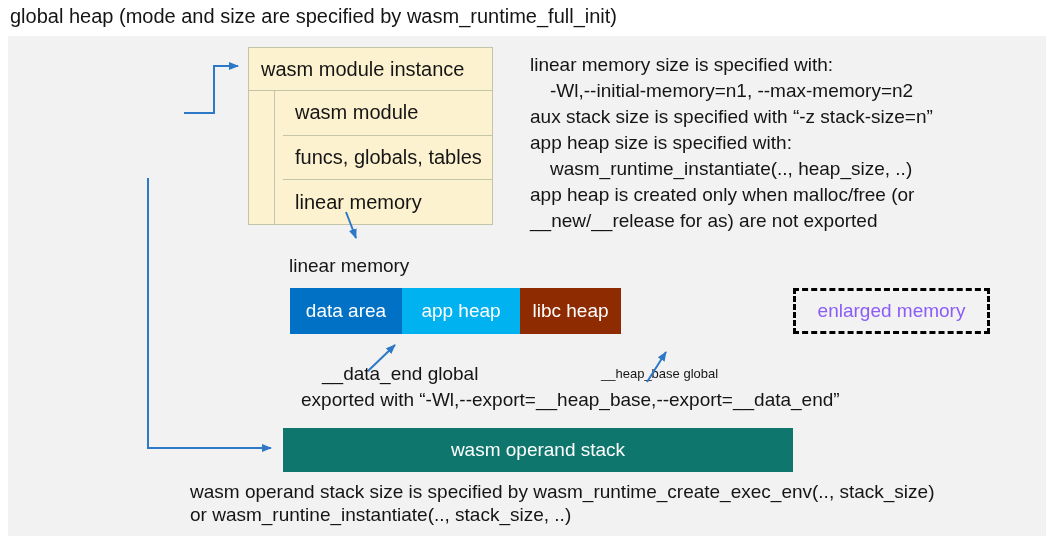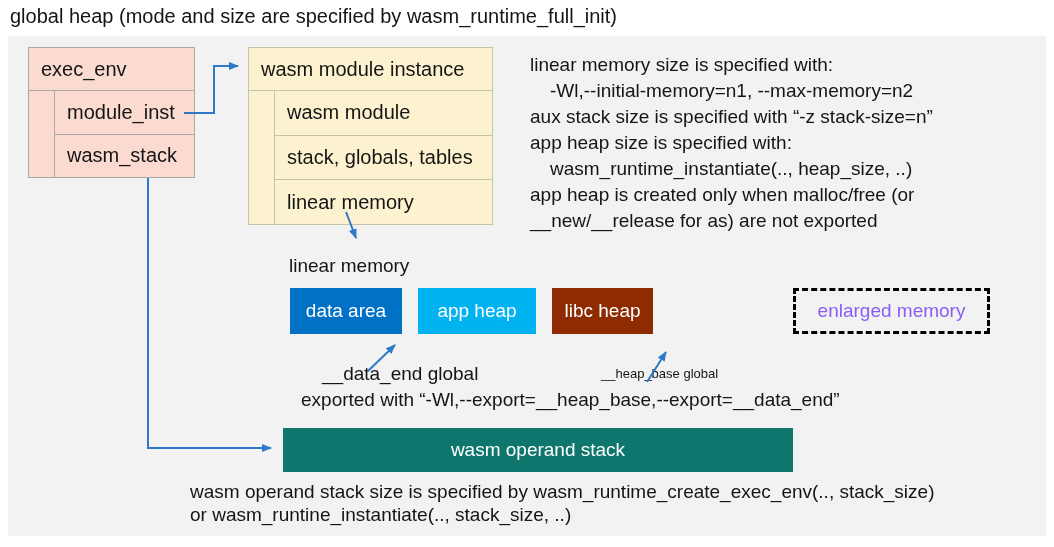--- a/index.html
+++ b/index.html
@@ -14,34 +14,34 @@
   
   .rec-box{display:flex;flex-direction:column;box-sizing:border-box;font-size:20px;}
   #exec-env-box{left:28px;top:47px;width:167px;height:131px;background:#fbdbd0;border:1px solid #a8a8a8;}
   #instance-box{left:248px;top:47px;width:245px;height:178px;background:#fdf2d0;border:1px solid #c4c4a8;}
   .rec-header{height:42px;display:flex;align-items:center;padding-left:12px;flex:none;}
   .rec-body{flex:1;display:flex;flex-direction:column;border-top:1px solid;}
   #exec-env-box .rec-body{border-color:#a8a8a8;}
   #instance-box .rec-body{border-color:#c4c4a8;}
   .rec-rows{flex:1;margin-left:25px;border-left:1px solid;display:flex;flex-direction:column;}
   #exec-env-box .rec-rows{border-color:#a8a8a8;}
-  #instance-box .rec-rows{border-color:#c4c4a8;}
+  #instance-box .rec-rows{border-color:#c4c4a8;padding-left:8px;}
   .rec-row{flex:1;display:flex;align-items:center;padding-left:12px;}
   .rec-row + .rec-row{border-top:1px solid;}
   #exec-env-box .rec-row + .rec-row{border-color:#a8a8a8;}
   #instance-box .rec-row + .rec-row{border-color:#c4c4a8;}
 
   
   #notes{left:530px;top:52px;font-size:19px;line-height:26px;}
   #notes .indent{padding-left:20px;}
   .note-line{white-space:nowrap;}
 
   
   #linear-memory-label{left:289px;top:255px;font-size:19px;}
-  #memory-bar{left:290px;top:288px;height:46px;display:flex;gap:16px;}
+  #memory-bar{left:290px;top:288px;height:46px;display:flex;}
   .mem-seg{height:46px;display:flex;align-items:center;justify-content:center;
     color:#ffffff;font-size:19px;white-space:nowrap;box-sizing:border-box;}
   #enlarged-box{left:793px;top:288px;width:197px;height:46px;box-sizing:border-box;
     border:3px dashed #000;display:flex;align-items:center;justify-content:center;
     font-size:19px;white-space:nowrap;}
 
   
   #data-end-label{left:322px;top:363px;font-size:19px;white-space:nowrap;}
   #heap-base-label{left:601px;top:366px;font-size:13px;white-space:nowrap;}
   #exported-label{left:301px;top:389px;font-size:19px;white-space:nowrap;}
@@ -58,36 +58,27 @@
 </style>
 </head>
 <body>
 
 <div id="stage">
 
   <div class="abs" id="page-title">global heap (mode and size are specified by wasm_runtime_full_init)</div>
 
   <div class="abs" id="panel"></div>
 
-  <div class="abs rec-box" id="exec-env-box">
-    <div class="rec-header">exec_env</div>
-    <div class="rec-body">
-      <div class="rec-rows">
-        <div class="rec-row">module_inst</div>
-        <div class="rec-row">wasm_stack</div>
-      </div>
-    </div>
-  </div>
 
   <div class="abs rec-box" id="instance-box">
     <div class="rec-header">wasm module instance</div>
     <div class="rec-body">
       <div class="rec-rows">
         <div class="rec-row">wasm module</div>
-        <div class="rec-row">stack, globals, tables</div>
+        <div class="rec-row">funcs, globals, tables</div>
         <div class="rec-row">linear memory</div>
       </div>
     </div>
   </div>
 
   <div class="abs" id="notes">
     <div class="note-line">linear memory size is specified with:</div>
     <div class="note-line indent">-Wl,--initial-memory=n1, --max-memory=n2</div>
     <div class="note-line">aux stack size is specified with “-z stack-size=n”</div>
     <div class="note-line">app heap size is specified with:</div>

